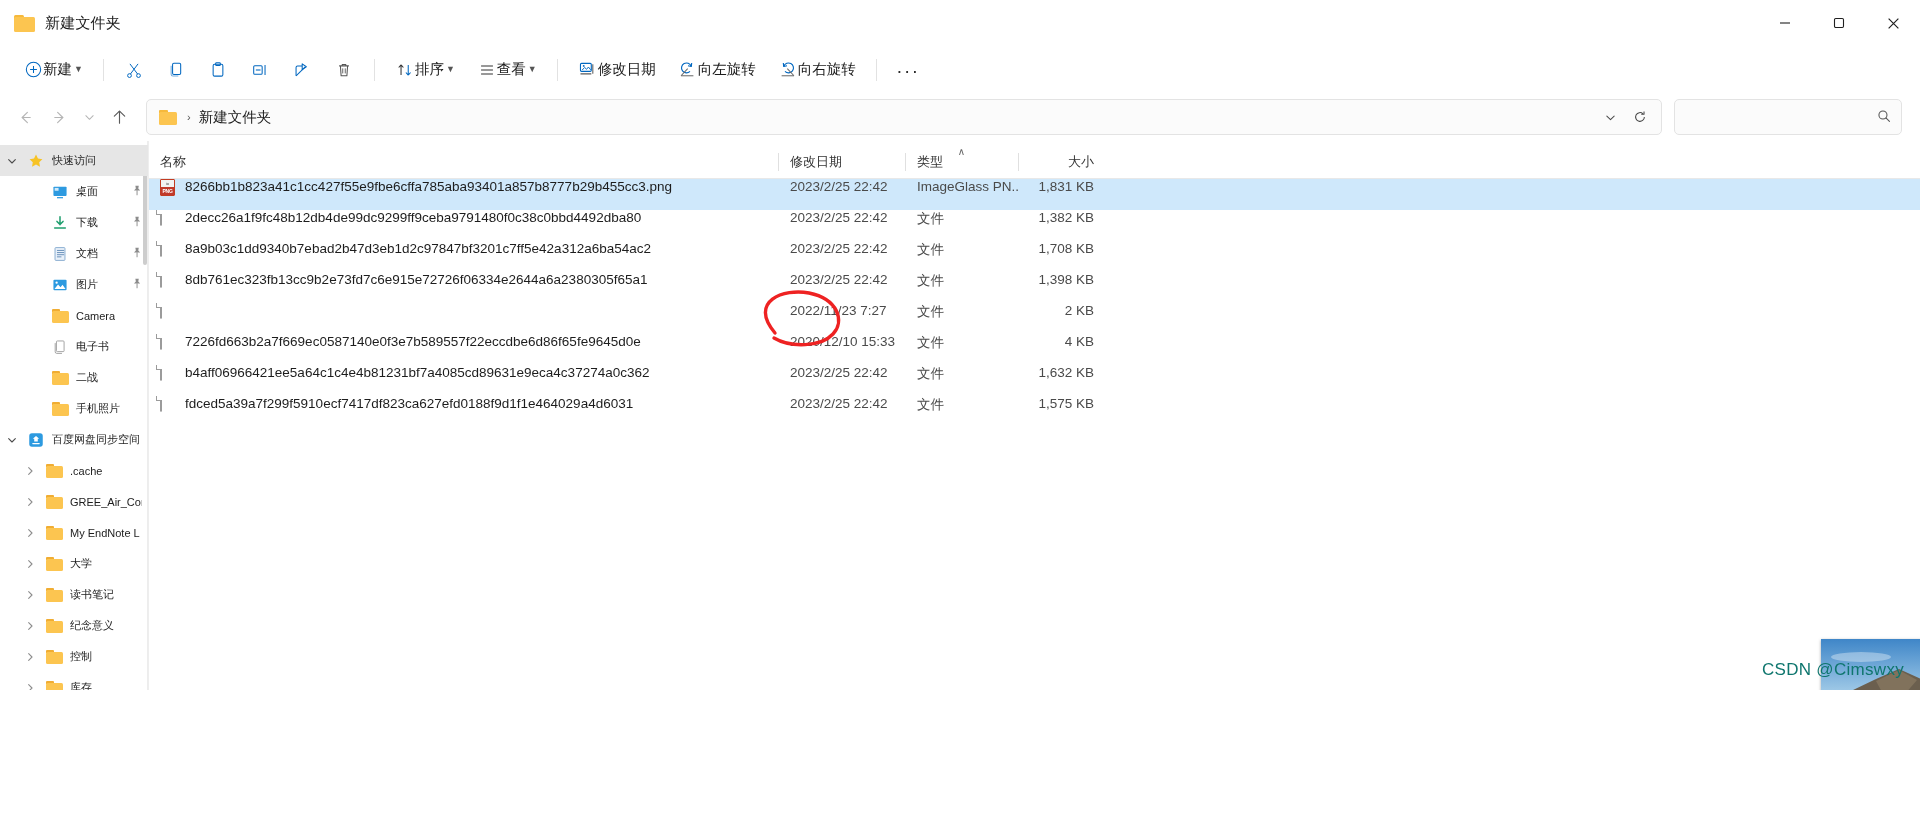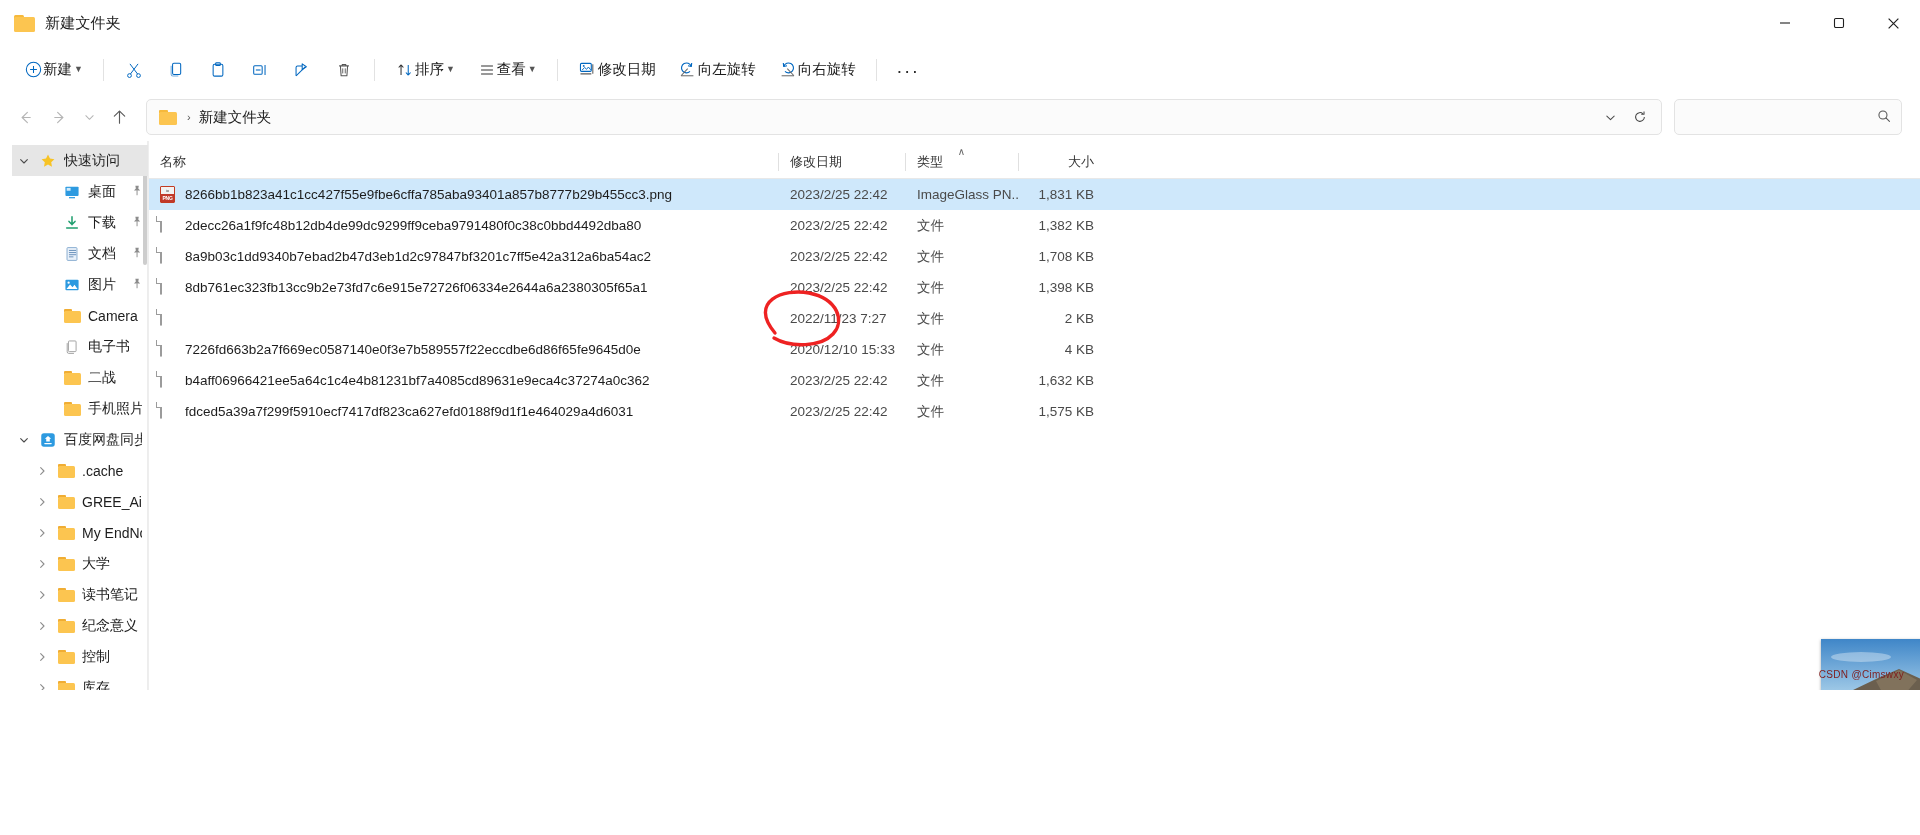--- a/index.html
+++ b/index.html
@@ -101,22 +101,22 @@
   .sidebar {
     width: 148px; min-width: 148px;
     background: #ffffff;
     overflow: hidden;
     padding-top: 4px;
     position: relative;
     border-right: none;
   }
   .side-item {
     height: 31px; display: flex; align-items: center;
-    padding-right: 6px; font-size: 14px; color: #1d1d1d;
-    white-space: nowrap; position: relative; margin-left: 12px;
+    padding-right: 6px; font-size: 11px; color: #1d1d1d;
+    white-space: nowrap; position: relative;
   }
   .side-item.selected { background: #e6e6e6; }
   .side-chev {
     width: 24px; min-width: 24px; display: flex; align-items: center; justify-content: center;
     font-size: 9px; color: #5c5c5c;
   }
   .side-chev.empty { color: transparent; }
   .side-ico { width: 24px; min-width: 24px; display:flex; align-items:center; justify-content:center; margin-right: 4px; }
   .side-label { overflow: hidden; text-overflow: clip; }
   .side-pin { margin-left: auto; color: #8c8c8c; font-size: 12px; transform: rotate(45deg); }
@@ -146,21 +146,21 @@
   .c-name { width: 630px; }
   .c-date { width: 127px; align-items: center; }
   .c-type { width: 113px; }
   .c-size { width: 88px; justify-content: flex-end; padding-left:0; padding-right: 12px;}
 
   .row {
     display: flex; height: 31px; align-items: center;
     font-size: 13.5px; color: #1d1d1d;
   }
   .row.selected { background: #cfe8fb; }
-  .cell { height: 31px; display: flex; align-items: center; padding-left: 12px; overflow: hidden; white-space: nowrap; }
+  .cell { height: 31px; display: flex; align-items: flex-start; padding-left: 12px; overflow: hidden; white-space: nowrap; }
   .cell.num { justify-content: flex-end; padding-left: 0; padding-right: 12px; }
   .file-ico { width: 16px; height: 18px; margin-right: 9px; flex: 0 0 auto; position: relative; }
   .doc-ico {
     width: 14px; height: 17px; border: 1px solid #9b9b9b; border-radius: 1px; background:#fff;
     position: relative;
   }
   .doc-ico::after {
     content:""; position:absolute; right:-1px; top:-1px; width:5px; height:5px;
     background:#fff; border-left:1px solid #9b9b9b; border-bottom:1px solid #9b9b9b;
   }
@@ -175,21 +175,21 @@
   
   .annot { position: absolute; pointer-events: none; }
   .preview-thumb {
     position: absolute; left: 1673px; top: 498px; width: 230px; height: 121px;
     background: linear-gradient(#63a6dd 0%, #8fc3e8 34%, #7aa070 45%, #6d6152 55%, #d8b888 72%, #e8cfa5 100%);
     box-shadow: 0 1px 3px rgba(0,0,0,.35);
     overflow: hidden;
   }
   .wm {
     position: absolute; right: 16px; bottom: 10px;
-    font-size: 10px; color: #7f1d1d; letter-spacing: .3px;
+    font-size: 17px; color: #0f766e; letter-spacing: .3px;
   }
   .content-vline { position:absolute; left:0; top:0; bottom:0; width:1px; background:#eeeeee; }
 </style>
 </head>
 <body>
 
 <div class="window">
 
   <div class="titlebar">
     <span class="title-folder-icon">

